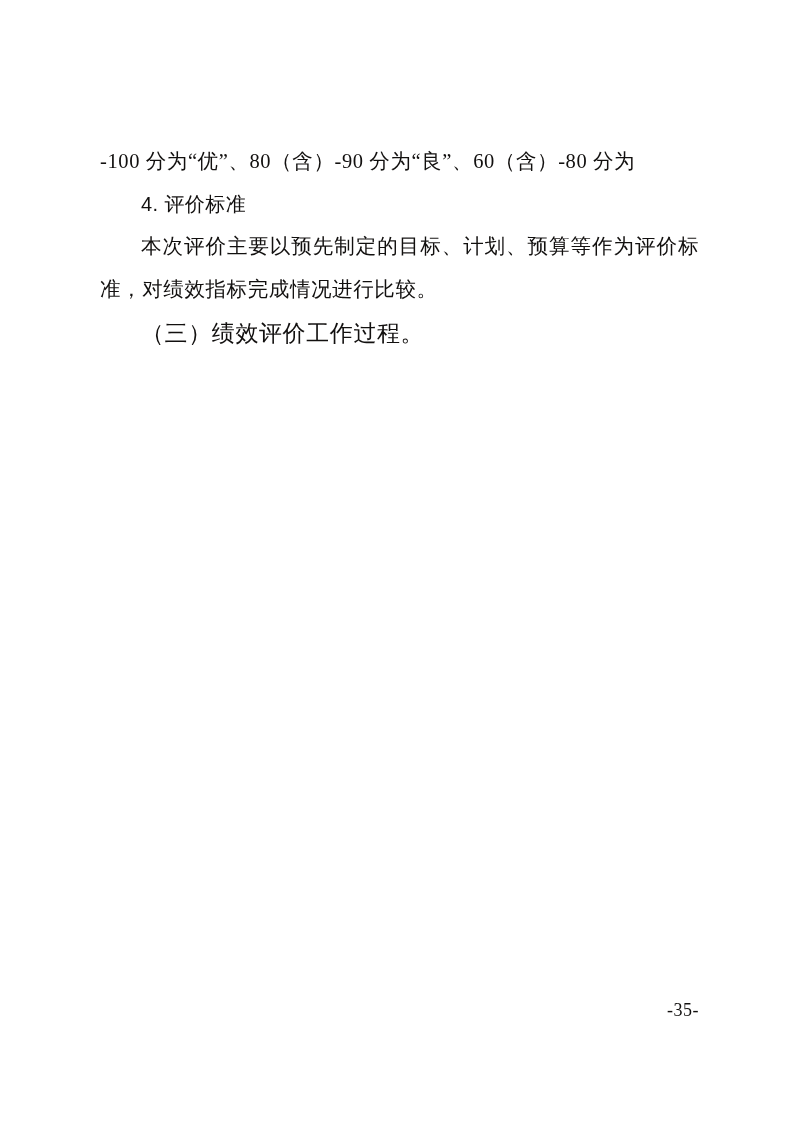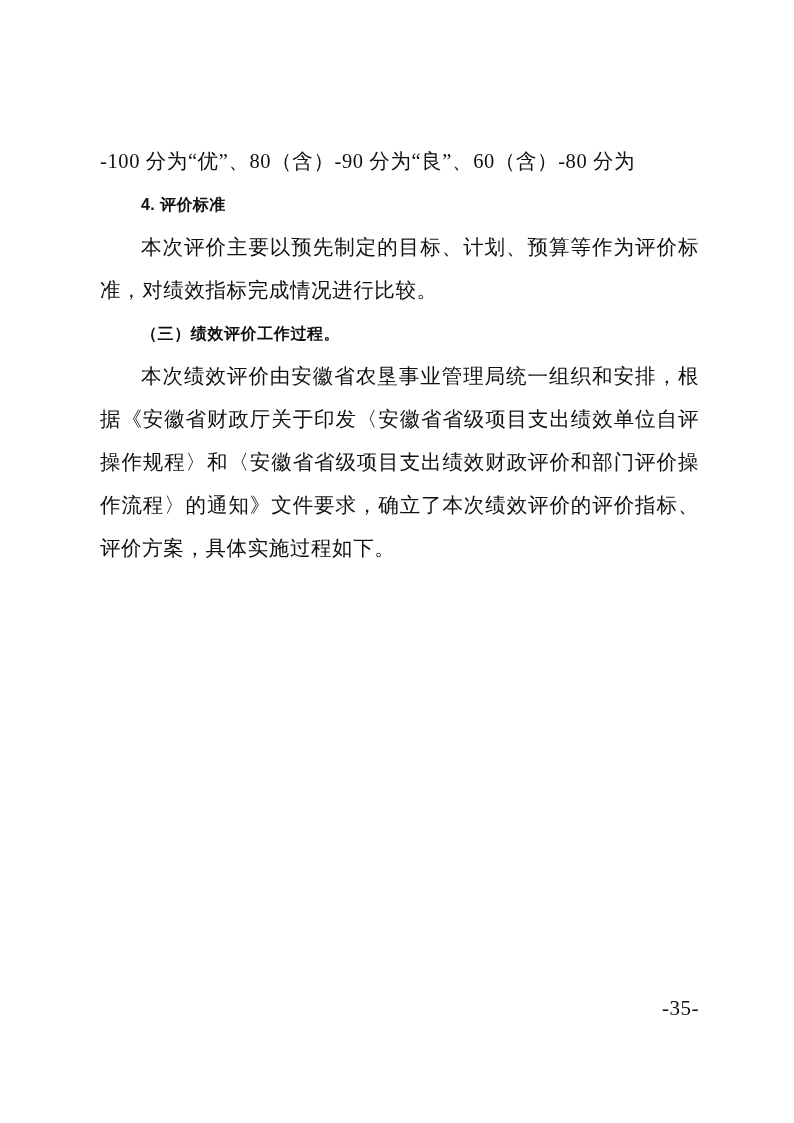--- a/index.html
+++ b/index.html
@@ -27,53 +27,53 @@
     text-justify: inter-ideograph;
     letter-spacing: 0.6px;
     color: #12100f;
   }
   .para {
     margin: 0;
     text-indent: 0;
   }
   .para.indent {
     text-indent: 41px;
+    font-family: Liberation Mono, monospace;
   }
   .heading {
     margin: 0;
     text-indent: 41px;
-    font-weight: bold;
+    font-weight: normal;
     font-family: "Liberation Sans", "DejaVu Sans", sans-serif;
-    font-size: 16px;
+    font-size: 20px;
     letter-spacing: 0.4px;
   }
   .heading-serif {
     margin: 0;
     text-indent: 41px;
-    font-weight: bold;
-    font-size: 16px;
+    font-weight: normal;
+    font-size: 23px;
     letter-spacing: 0.6px;
   }
   .page-number {
     position: absolute;
     left: 0;
     right: 95px;
     bottom: 102px;
     text-align: right;
-    font-size: 21px;
+    font-size: 18px;
     letter-spacing: 0.5px;
     color: #12100f;
     font-family: "Liberation Serif", "DejaVu Serif", serif;
   }
 </style>
 </head>
 <body>
 
 <div class="page">
   <div class="doc-body">
     <p class="para">-100 分为“优”、80（含）-90 分为“良”、60（含）-80 分为</p>
     <p class="heading">4. 评价标准</p>
     <p class="para indent">本次评价主要以预先制定的目标、计划、预算等作为评价标准，对绩效指标完成情况进行比较。</p>
     <p class="heading-serif">（三）绩效评价工作过程。</p>
-    <p class="para indent">本次绩效评价由安徽省农垦事业管理局统一组织和安排，根据《安徽省财政厅关于印发〈安徽省省级项目支出绩效单位自评操作规程〉和〈安徽省省级项目支出绩效财政评价和部门评价操作流程〉的通知》文件要求，确立了本次绩效评价的评价指标、评价方案，具体实施过程如下。</p>
   </div>
   <div class="page-number">-35-</div>
 </div>
 
 </body></html>

